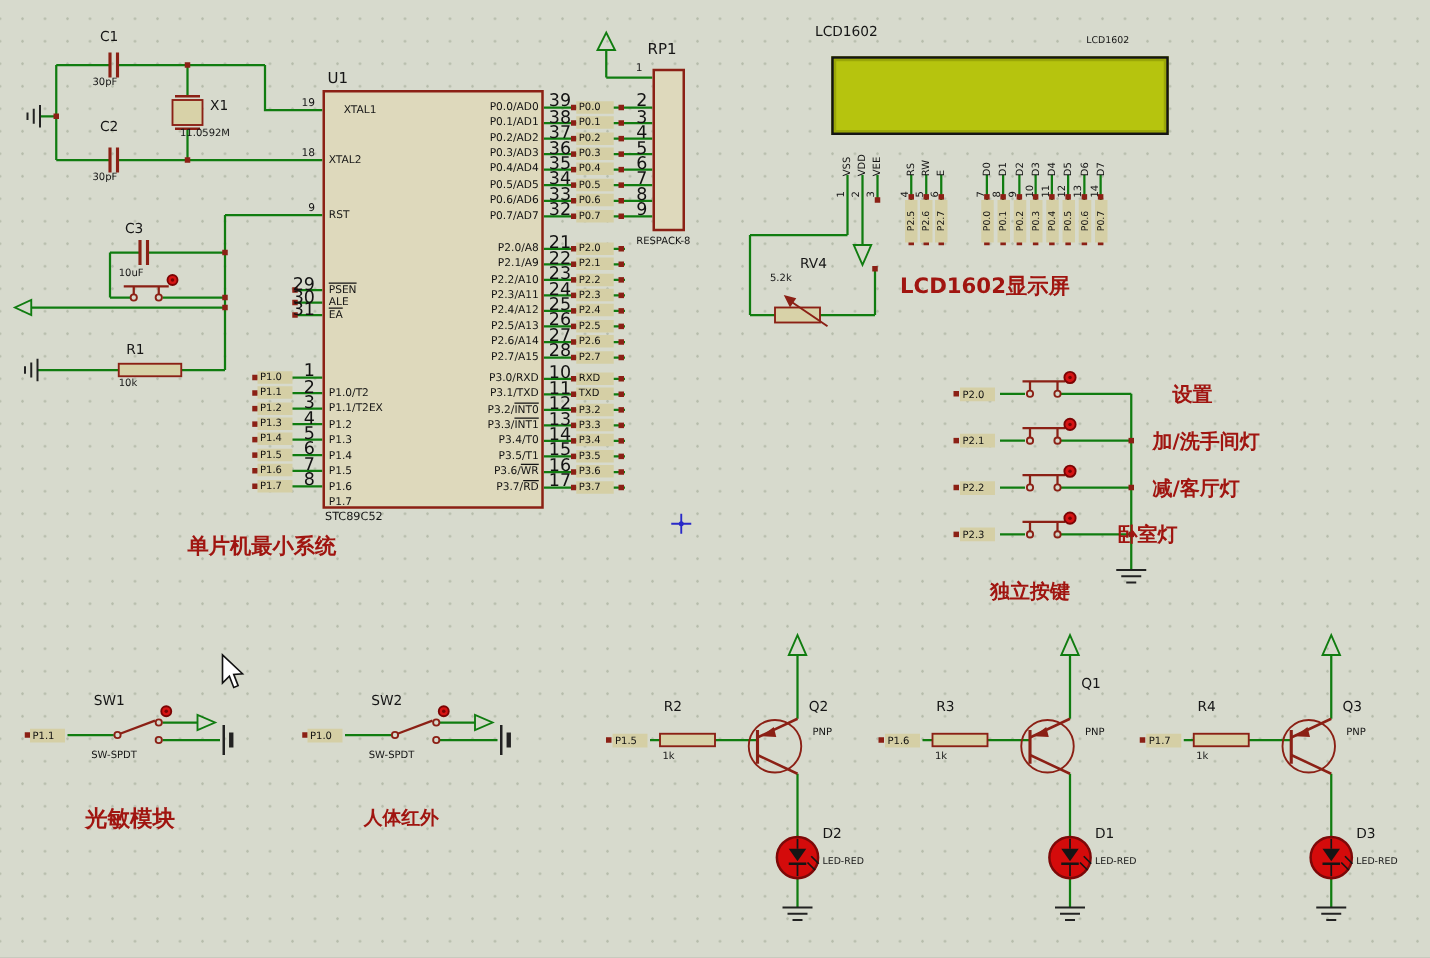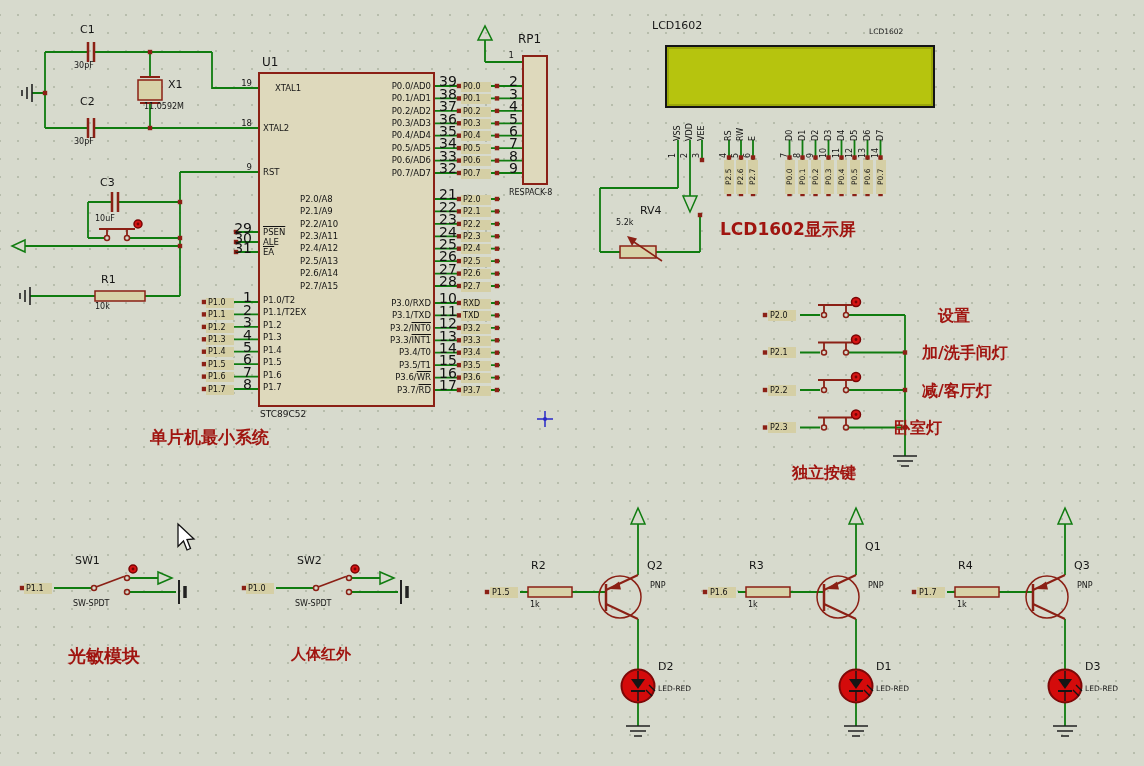--- a/index.html
+++ b/index.html
@@ -330,21 +330,21 @@
       <div class="crow"><span></span><span class="ov">PSEN</span></div>
       <div class="crow"><span>ALE</span><span class="ov"></span></div>
       <div class="crow"><span></span><span class="ov">EA</span></div>
     </div>
   <div class="col" style="left:234px;top:227px;width:18px;text-align:right">
       <div class="crow"><span class="pnum" style="top:-4px">29</span></div>
       <div class="crow"><span class="pnum" style="top:-4px">30</span></div>
       <div class="crow"><span class="pnum" style="top:-4px">31</span></div>
     </div>
 
-  <div class="col" style="left:263px;top:294px">
+  <div class="col" style="left:263px;top:309px">
       <div class="prow">P1.0/T2</div>
       <div class="prow">P1.1/T2EX</div>
       <div class="prow">P1.2</div>
       <div class="prow">P1.3</div>
       <div class="prow">P1.4</div>
       <div class="prow">P1.5</div>
       <div class="prow">P1.6</div>
       <div class="prow">P1.7</div>
     </div>
   <div class="col" style="left:234px;top:295.8px;width:18px;text-align:right">
@@ -392,21 +392,21 @@
       <div class="prow"><span class="netbox">P0.0</span></div>
       <div class="prow"><span class="netbox">P0.1</span></div>
       <div class="prow"><span class="netbox">P0.2</span></div>
       <div class="prow"><span class="netbox">P0.3</span></div>
       <div class="prow"><span class="netbox">P0.4</span></div>
       <div class="prow"><span class="netbox">P0.5</span></div>
       <div class="prow"><span class="netbox">P0.6</span></div>
       <div class="prow"><span class="netbox">P0.7</span></div>
     </div>
 
-  <div class="col" style="left:300px;top:192.8px;width:131px;text-align:left">
+  <div class="col" style="left:300px;top:192.8px;width:131px;text-align:right">
       <div class="prow"><span>P2.0/A8</span><span class="ov"></span></div>
       <div class="prow"><span>P2.1/A9</span><span class="ov"></span></div>
       <div class="prow"><span>P2.2/A10</span><span class="ov"></span></div>
       <div class="prow"><span>P2.3/A11</span><span class="ov"></span></div>
       <div class="prow"><span>P2.4/A12</span><span class="ov"></span></div>
       <div class="prow"><span>P2.5/A13</span><span class="ov"></span></div>
       <div class="prow"><span>P2.6/A14</span><span class="ov"></span></div>
       <div class="prow"><span>P2.7/A15</span><span class="ov"></span></div>
     </div>
   <div class="col" style="left:439px;top:192.8px">

